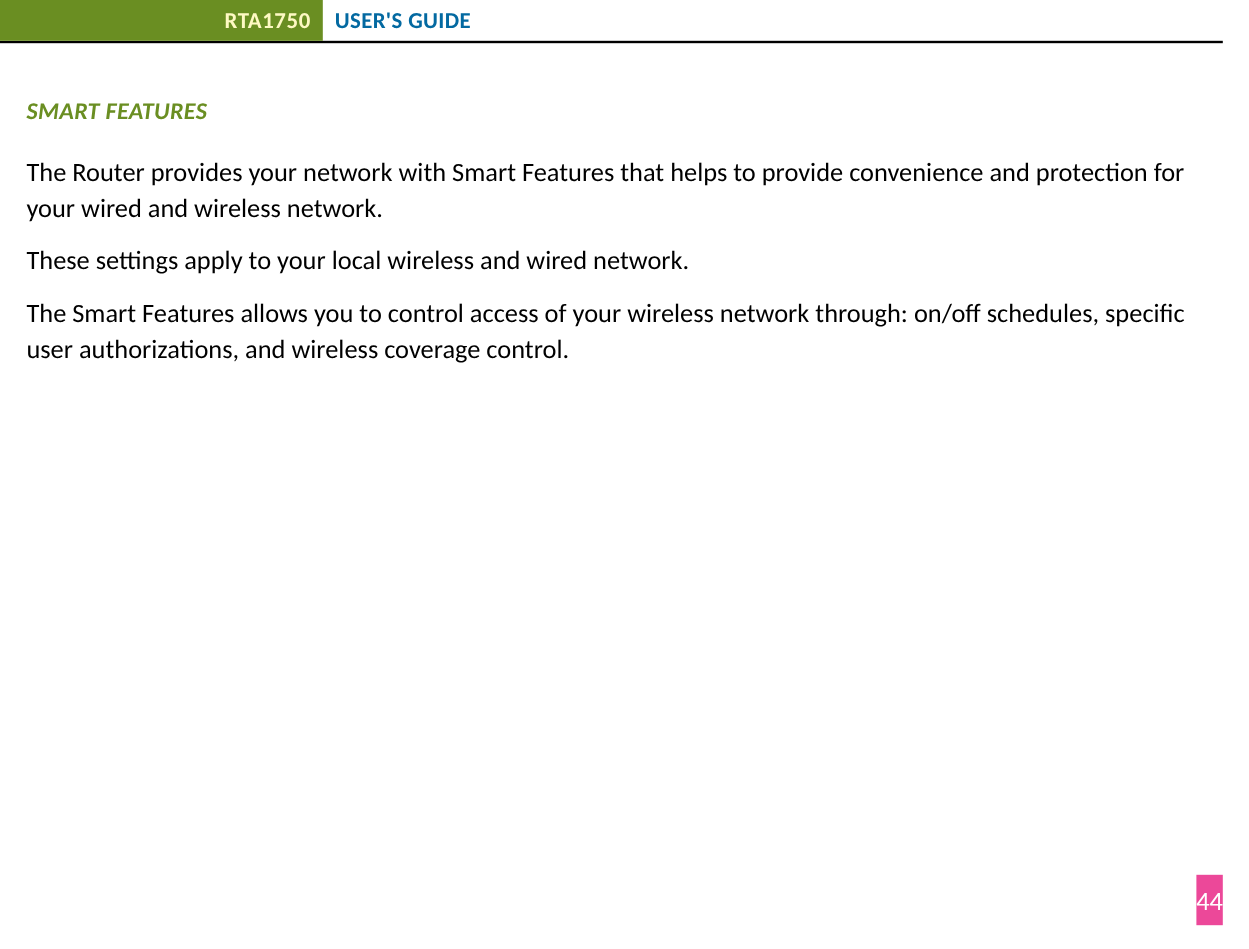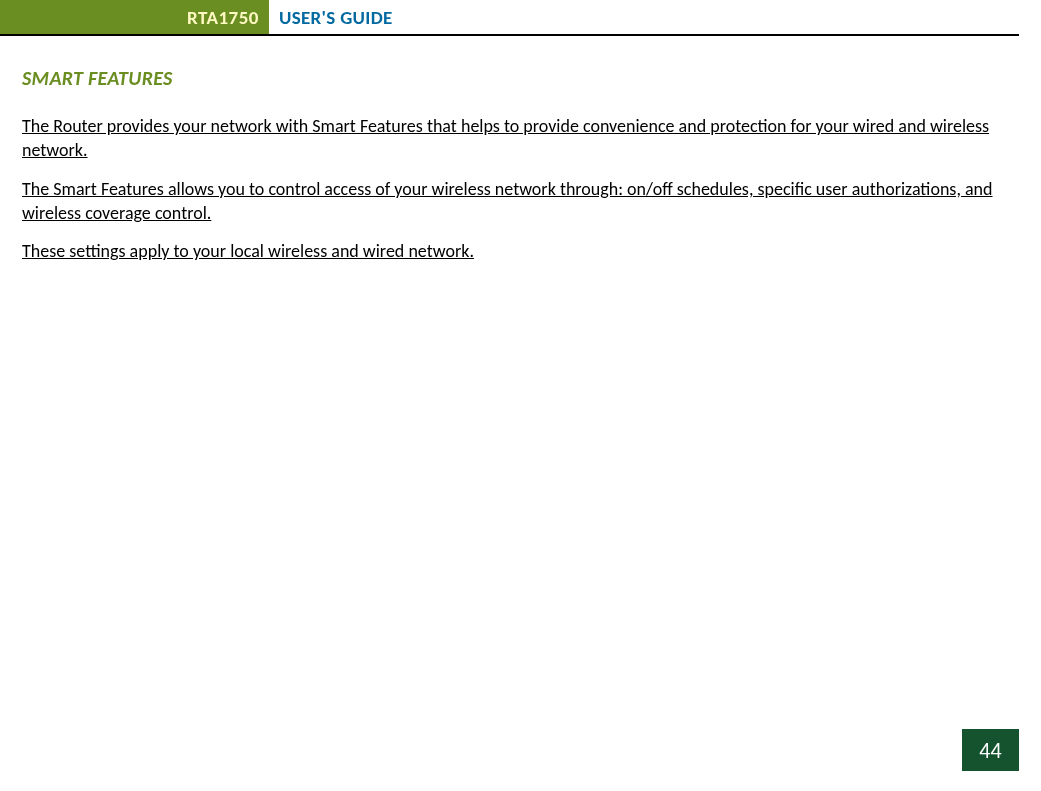--- a/index.html
+++ b/index.html
@@ -37,63 +37,62 @@
     .header-title {
       color: #0369a1;
       font-weight: bold;
       font-size: 19px;
       display: flex;
       align-items: center;
       padding-left: 10px;
       letter-spacing: 0.3px;
     }
     .content {
-      padding: 30px 22px 0 22px;
+      padding: 45px 22px 0 22px;
     }
     .section-heading {
       color: #6a8e22;
       font-weight: bold;
       font-style: italic;
       font-size: 20px;
       margin-bottom: 24px;
       letter-spacing: 0.3px;
     }
     .body-paragraph {
       color: #000;
-      font-size: 18px;
+      font-size: 22px;
       line-height: 1.35;
       margin-bottom: 14px;
-      text-decoration: underline;
     }
     .page-number-box {
       position: absolute;
       right: 22px;
       bottom: 20px;
-      background: #14532d;
+      background: #ec4899;
       color: #ffffff;
       font-size: 22px;
-      width: 57px;
+      width: 22px;
       height: 42px;
       display: flex;
       align-items: center;
       justify-content: center;
     }
   </style>
 </head>
 <body>
 
 <div class="header-bar">
   <div class="header-green-block">
     <span>RTA1750</span>
   </div>
   <div class="header-title">USER'S GUIDE</div>
 </div>
 
 <div class="content">
   <h2 class="section-heading">SMART FEATURES</h2>
   <p class="body-paragraph">The Router provides your network with Smart Features that helps to provide convenience and protection for your wired and wireless network.</p>
+  <p class="body-paragraph">These settings apply to your local wireless and wired network.</p>
   <p class="body-paragraph">The Smart Features allows you to control access of your wireless network through: on/off schedules, specific user authorizations, and wireless coverage control.</p>
-  <p class="body-paragraph">These settings apply to your local wireless and wired network.</p>
 </div>
 
 <div class="page-number-box">
   <span>44</span>
 </div>
 
 </body></html>

